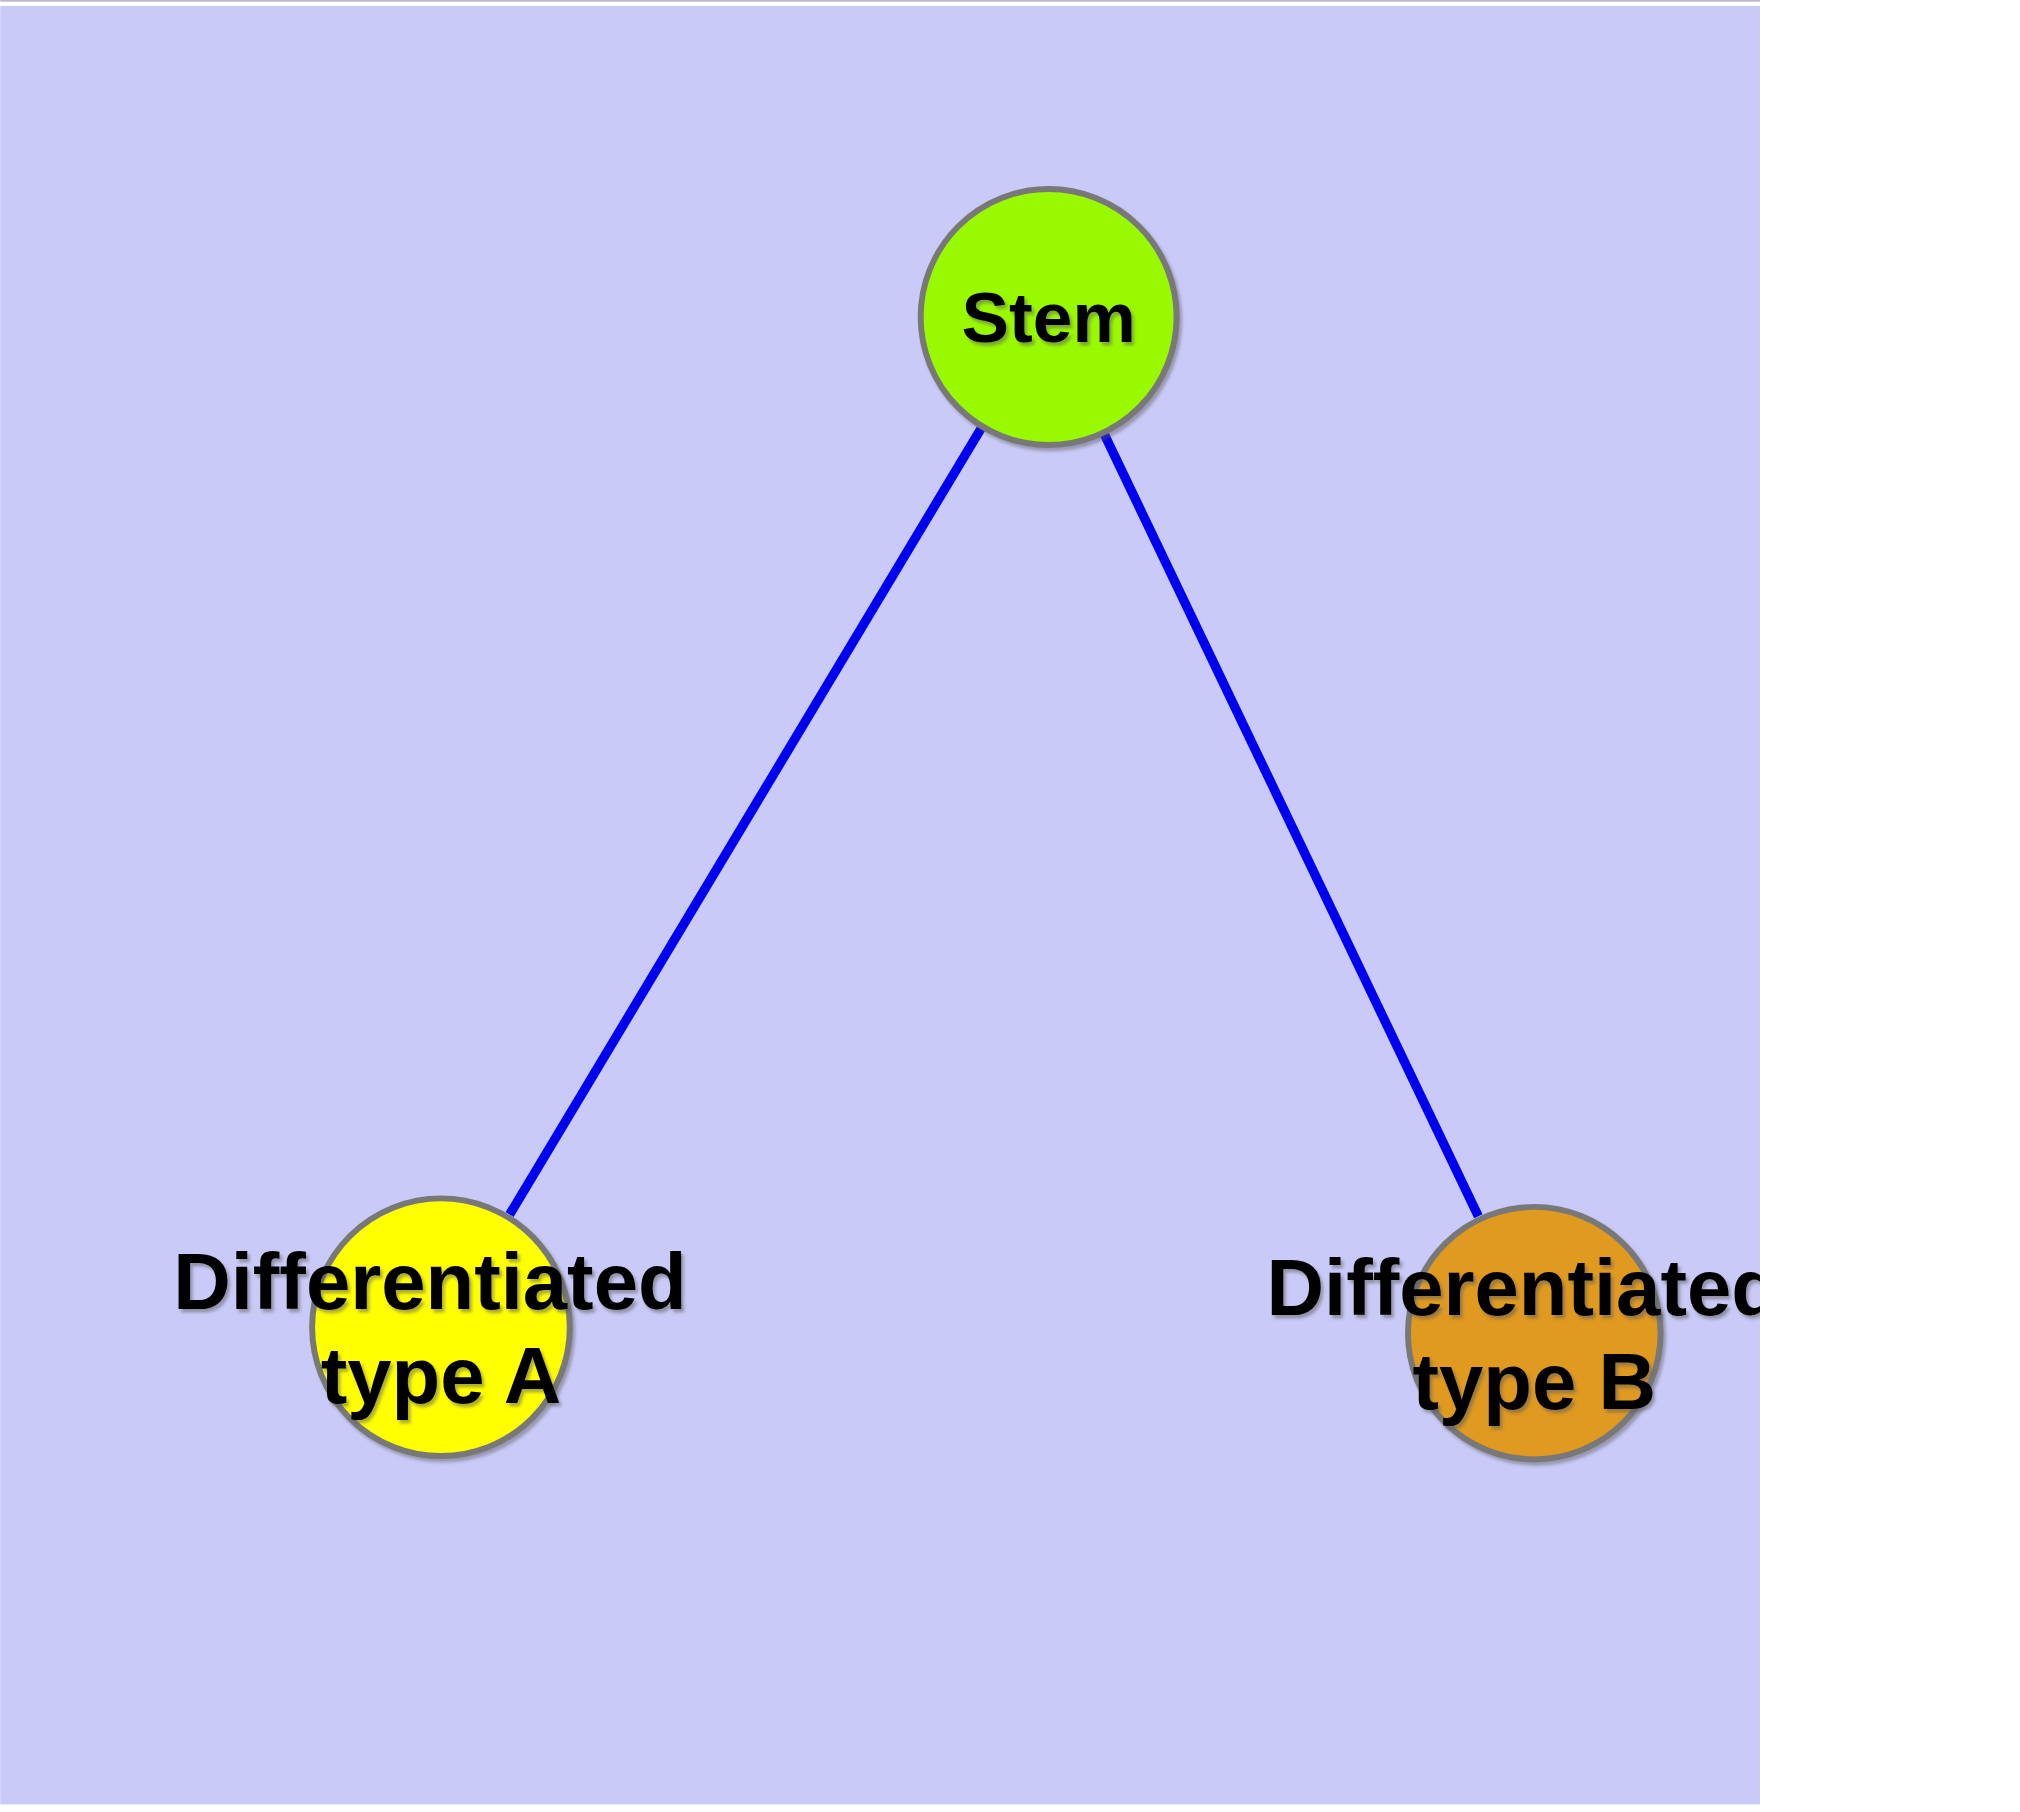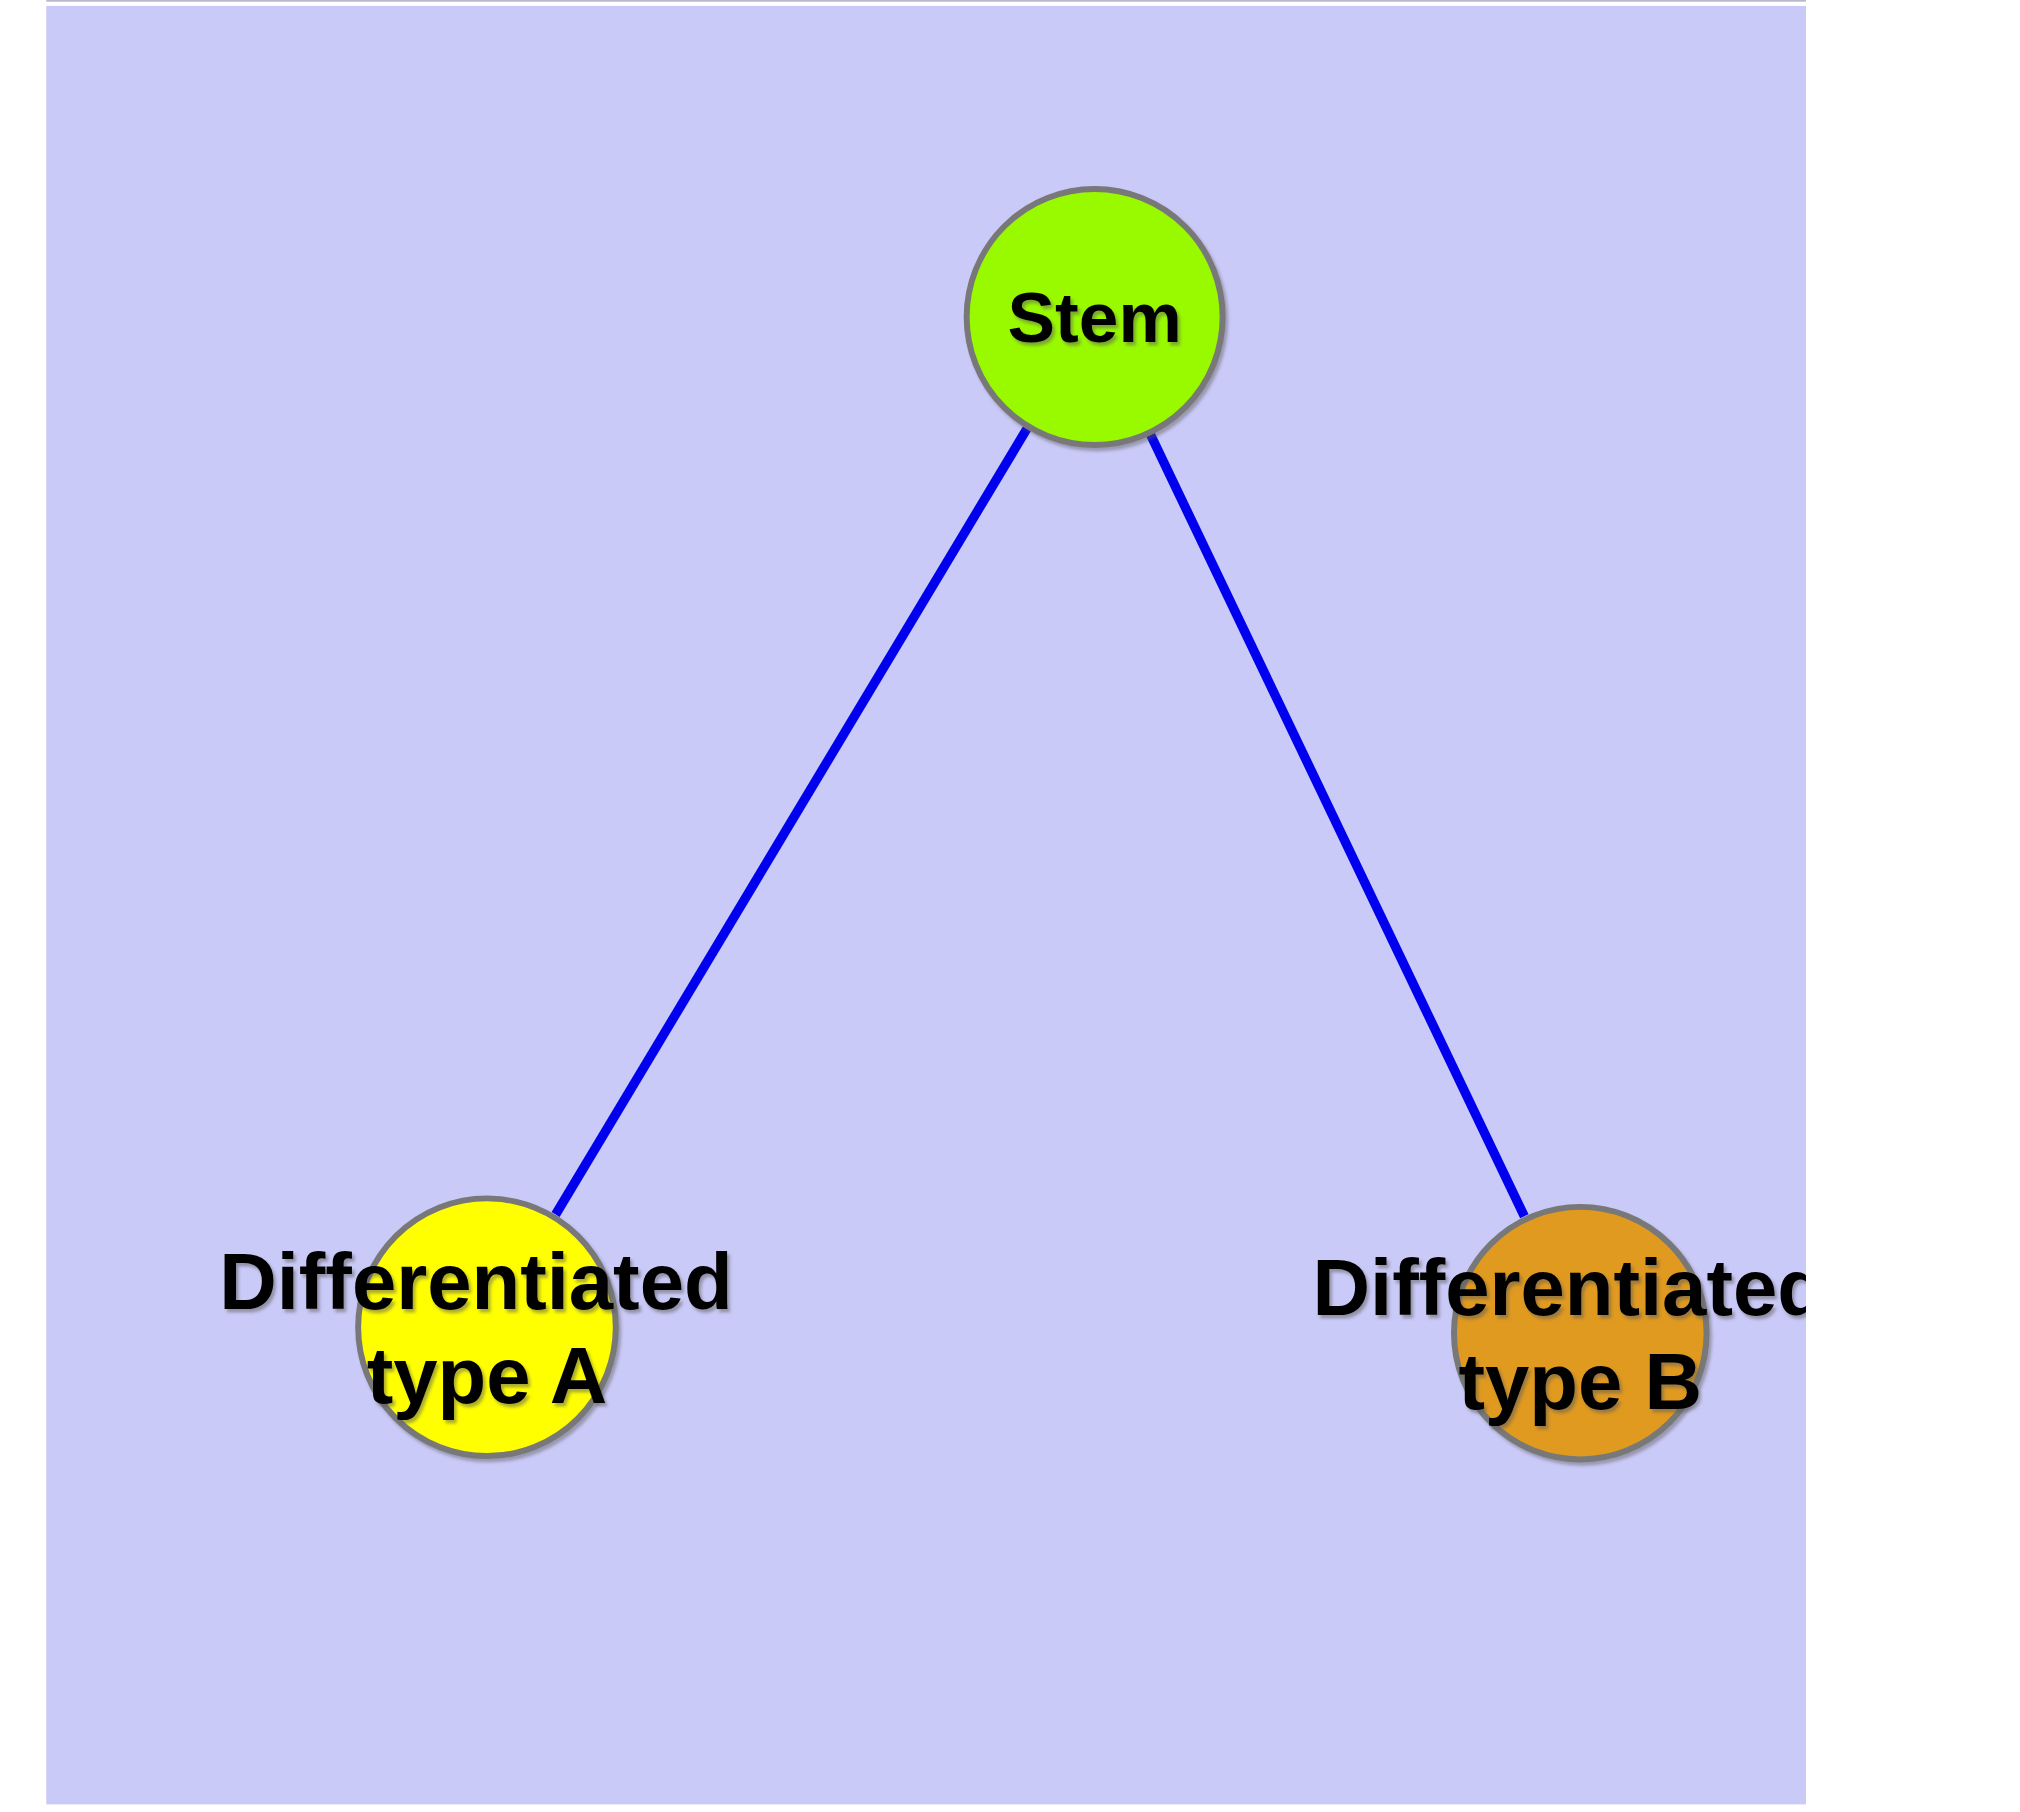--- a/index.html
+++ b/index.html
@@ -7,21 +7,20 @@
     padding: 0;
     background: #ffffff;
     font-family: "Liberation Sans", sans-serif;
   }
   .frame {
     position: relative;
     width: 1760px;
     height: 1812px;
     background: var(--margin_strip, #ffffff);
     overflow: hidden;
-    padding-left: 46px;
   }
   svg.graph {
     display: block;
     width: 2021px;
     height: 1812px;
   }
   .edge-line {
     stroke: var(--edge, #0000EE);
     stroke-width: 11;
     stroke-linecap: butt;

